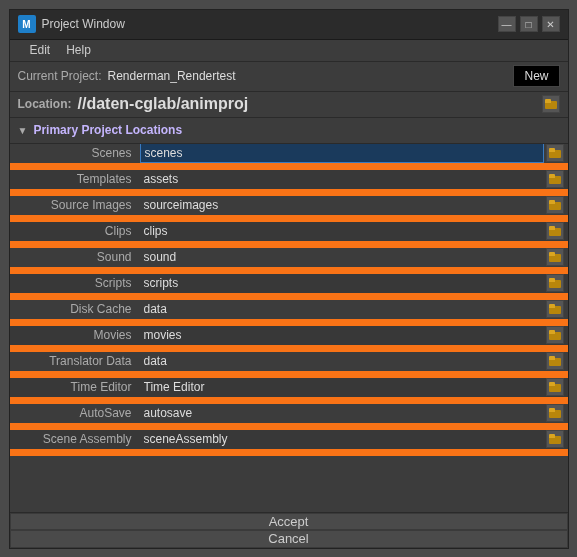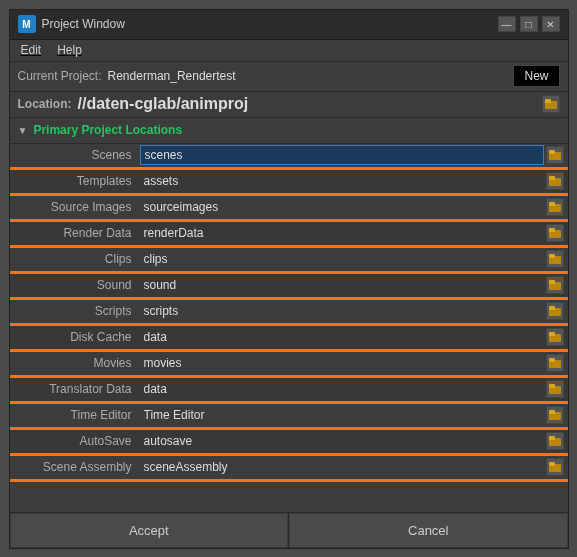--- a/index.html
+++ b/index.html
@@ -61,25 +61,24 @@
       font-size: 10px;
       display: flex;
       align-items: center;
       justify-content: center;
       cursor: pointer;
     }
     .title-btn.close { background: #555; }
     .menu-bar {
       background: #3c3c3c;
       display: flex;
-      padding: 2px 3px;
+      padding: 2px 12px;
       border-bottom: 1px solid #2a2a2a;
       height: 22px;
       align-items: center;
-      text-decoration: underline;
     }
     .menu-item {
       color: #ccc;
       padding: 1px 8px;
       font-size: 12px;
       cursor: pointer;
     }
     .toolbar-row {
       display: flex;
       align-items: center;
@@ -144,42 +143,42 @@
       background: #3c3c3c;
       border-bottom: 1px solid #2a2a2a;
       height: 26px;
     }
     .section-arrow {
       color: #aaa;
       margin-right: 6px;
       font-size: 10px;
     }
     .section-title {
-      color: #22c55e;
+      color: #c4b5fd;
       font-size: 12px;
       font-weight: bold;
     }
     .content-area {
       flex: 1;
       display: flex;
       overflow: hidden;
     }
     .rows-container {
       flex: 1;
       overflow-y: auto;
       background: #3c3c3c;
     }
     .rows-container::-webkit-scrollbar { width: 12px; }
     .rows-container::-webkit-scrollbar-track { background: #2a2a2a; }
     .rows-container::-webkit-scrollbar-thumb { background: #555; border: 1px solid #444; }
     .field-row {
       display: flex;
       align-items: center;
       height: 26px;
-      border-bottom: 3px solid #f97316;
+      border-bottom: 7px solid #f97316;
       padding-right: 4px;
     }
     .field-row:nth-child(even) { background: #383838; }
     .field-row:nth-child(odd) { background: #3c3c3c; }
     .field-label {
       color: #aaa;
       font-size: 12px;
       text-align: right;
       width: 130px;
       padding-right: 8px;
@@ -235,20 +234,21 @@
       width: 6px;
       height: 4px;
       background: #daa520;
       border-radius: 1px 1px 0 0;
     }
     .footer {
       display: flex;
       height: 36px;
       background: #3a3a3a;
       border-top: 1px solid #2a2a2a;
+      flex-direction: column;
     }
     .footer-btn {
       flex: 1;
       background: #4a4a4a;
       border: 1px solid #3a3a3a;
       color: #ccc;
       font-size: 13px;
       cursor: pointer;
       display: flex;
       align-items: center;
@@ -317,27 +317,20 @@
           </div>
         </div>
         <div class="field-row">
           <span class="field-label">Source Images</span>
           <input type="text" class="field-input" value="sourceimages" style="">
           <div class="field-browse">
             <div class="folder-icon"></div>
           </div>
         </div>
         <div class="field-row">
-          <span class="field-label">Render Data</span>
-          <input type="text" class="field-input" value="renderData" style="">
-          <div class="field-browse">
-            <div class="folder-icon"></div>
-          </div>
-        </div>
-        <div class="field-row">
           <span class="field-label">Clips</span>
           <input type="text" class="field-input" value="clips" style="">
           <div class="field-browse">
             <div class="folder-icon"></div>
           </div>
         </div>
         <div class="field-row">
           <span class="field-label">Sound</span>
           <input type="text" class="field-input" value="sound" style="">
           <div class="field-browse">

